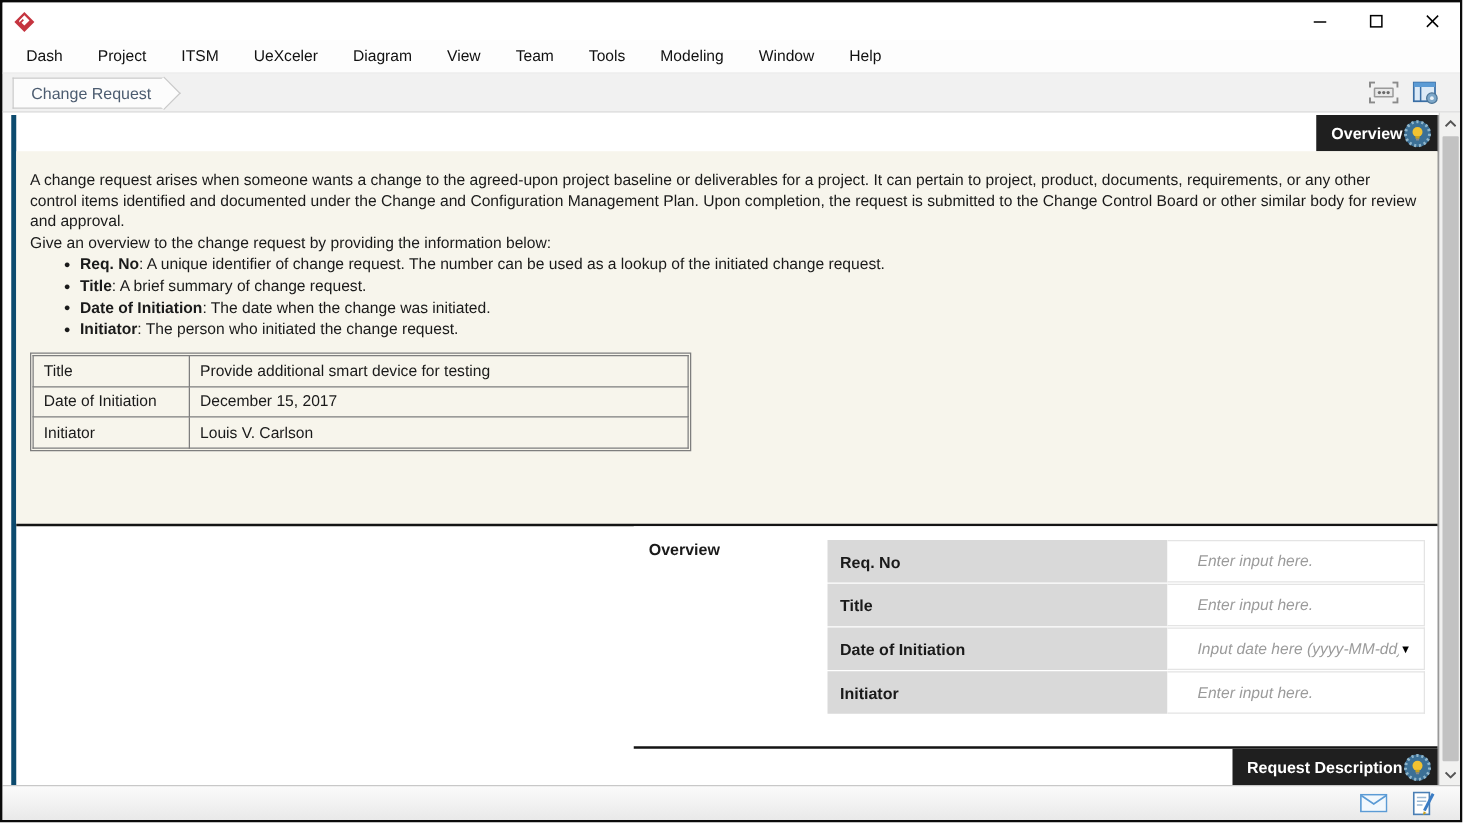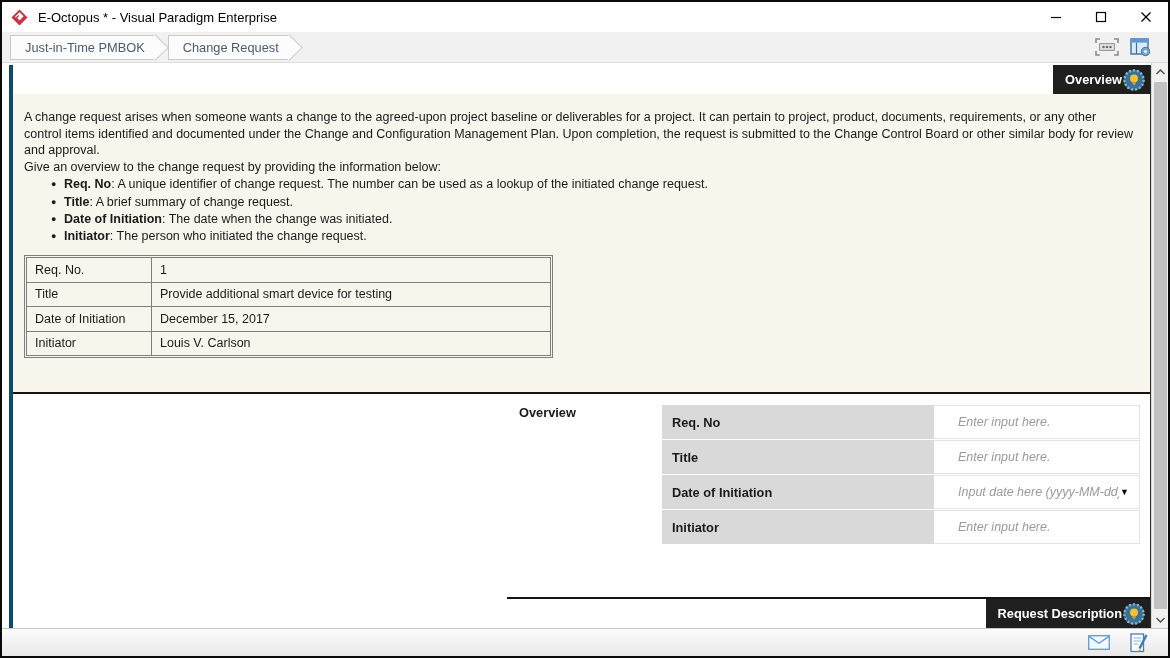--- a/index.html
+++ b/index.html
@@ -84,44 +84,55 @@
 </head>
 <body>
 
 <div class="window">
 
   <div class="titlebar">
     <svg class="logo" viewBox="0 0 17 17">
       <polygon points="8.5,0.5 16.5,8.5 8.5,16.5 0.5,8.5" fill="#c5343f"></polygon>
       <polygon points="8.5,3.2 12.6,7.3 8.5,11.4 6.2,9.1 8.2,7.1 7.2,6.1 4.4,8.9 4.4,7.3" fill="#ffffff"></polygon>
     </svg>
-    <span class="title-text">E-Octopus * - Visual Paradigm Enterprise</span>
     <div class="win-controls">
       <div class="win-btn">
         <svg width="12" height="12" viewBox="0 0 12 12">
             <line x1="1" y1="6.5" x2="11" y2="6.5" stroke="#000" stroke-width="1.2"></line>
           </svg>
       </div>
       <div class="win-btn">
         <svg width="12" height="12" viewBox="0 0 12 12">
             <rect x="1.5" y="1.5" width="9" height="9" fill="none" stroke="#000" stroke-width="1.2"></rect>
           </svg>
       </div>
       <div class="win-btn">
         <svg width="12" height="12" viewBox="0 0 12 12">
             <line x1="1.5" y1="1.5" x2="10.5" y2="10.5" stroke="#000" stroke-width="1.2"></line>
             <line x1="10.5" y1="1.5" x2="1.5" y2="10.5" stroke="#000" stroke-width="1.2"></line>
           </svg>
       </div>
     </div>
   </div>
 
+  <div class="menubar">
+    <div class="menu-item">Dash</div>
+    <div class="menu-item">Project</div>
+    <div class="menu-item">ITSM</div>
+    <div class="menu-item">UeXceler</div>
+    <div class="menu-item">Diagram</div>
+    <div class="menu-item">View</div>
+    <div class="menu-item">Team</div>
+    <div class="menu-item">Tools</div>
+    <div class="menu-item">Modeling</div>
+    <div class="menu-item">Window</div>
+    <div class="menu-item">Help</div>
+  </div>
 
   <div class="breadcrumbbar">
-    <div class="crumb"><span>Just-in-Time PMBOK</span></div>
     <div class="crumb"><span>Change Request</span></div>
     <div class="crumb-tools">
       <div class="tool-btn">
         <svg width="24" height="18" viewBox="0 0 24 18">
           <path d="M1 5 V1 H5 M19 1 H23 V5 M23 13 V17 H19 M5 17 H1 V13" fill="none" stroke="#8a8a8a" stroke-width="1.6"></path>
           <rect x="4" y="5" width="16" height="8" rx="1" fill="#9a9a9a"></rect>
           <rect x="5.2" y="6.2" width="13.6" height="5.6" fill="#e8e8e8"></rect>
           <circle cx="8.5" cy="9" r="1.3" fill="#6a6a6a"></circle>
             <circle cx="12" cy="9" r="1.3" fill="#6a6a6a"></circle>
             <circle cx="15.5" cy="9" r="1.3" fill="#6a6a6a"></circle>
@@ -158,24 +169,20 @@
         <p class="list-intro">Give an overview to the change request by providing the information below:</p>
         <ul class="bullets">
           <li><span class="dot">●</span><span class="term">Req. No</span><span>: A unique identifier of change request. The number can be used as a lookup of the initiated change request.</span></li>
           <li><span class="dot">●</span><span class="term">Title</span><span>: A brief summary of change request.</span></li>
           <li><span class="dot">●</span><span class="term">Date of Initiation</span><span>: The date when the change was initiated.</span></li>
           <li><span class="dot">●</span><span class="term">Initiator</span><span>: The person who initiated the change request.</span></li>
         </ul>
         <div class="example-wrap">
           <table class="example-table">
             <tbody>
-                <tr>
-              <td class="k">Req. No.</td>
-              <td class="v">1</td>
-            </tr>
             <tr>
               <td class="k">Title</td>
               <td class="v">Provide additional smart device for testing</td>
             </tr>
             <tr>
               <td class="k">Date of Initiation</td>
               <td class="v">December 15, 2017</td>
             </tr>
             <tr>
               <td class="k">Initiator</td>

